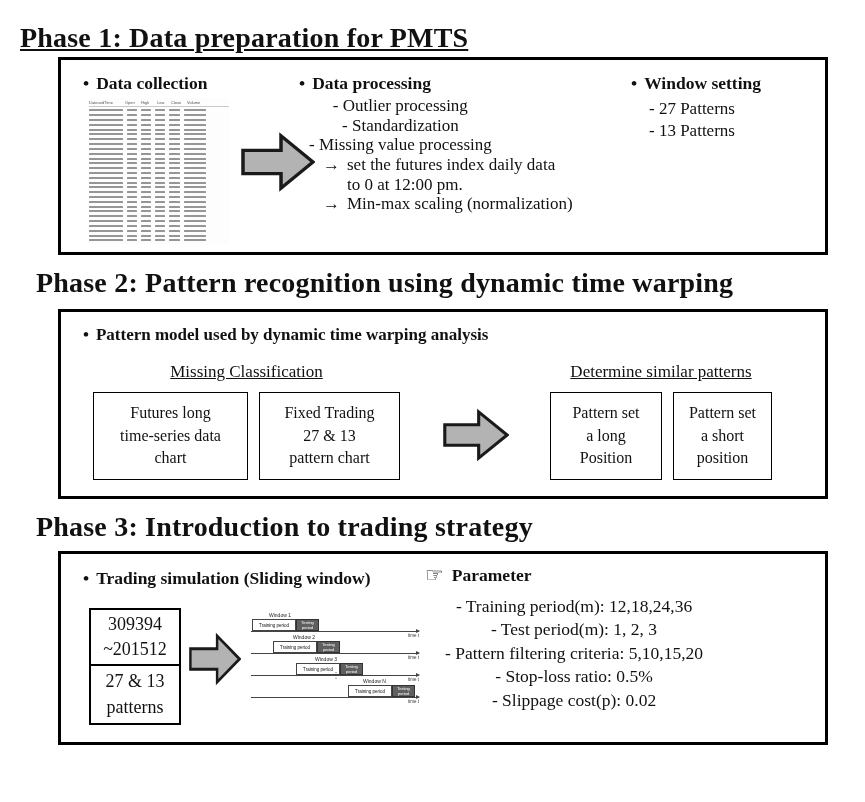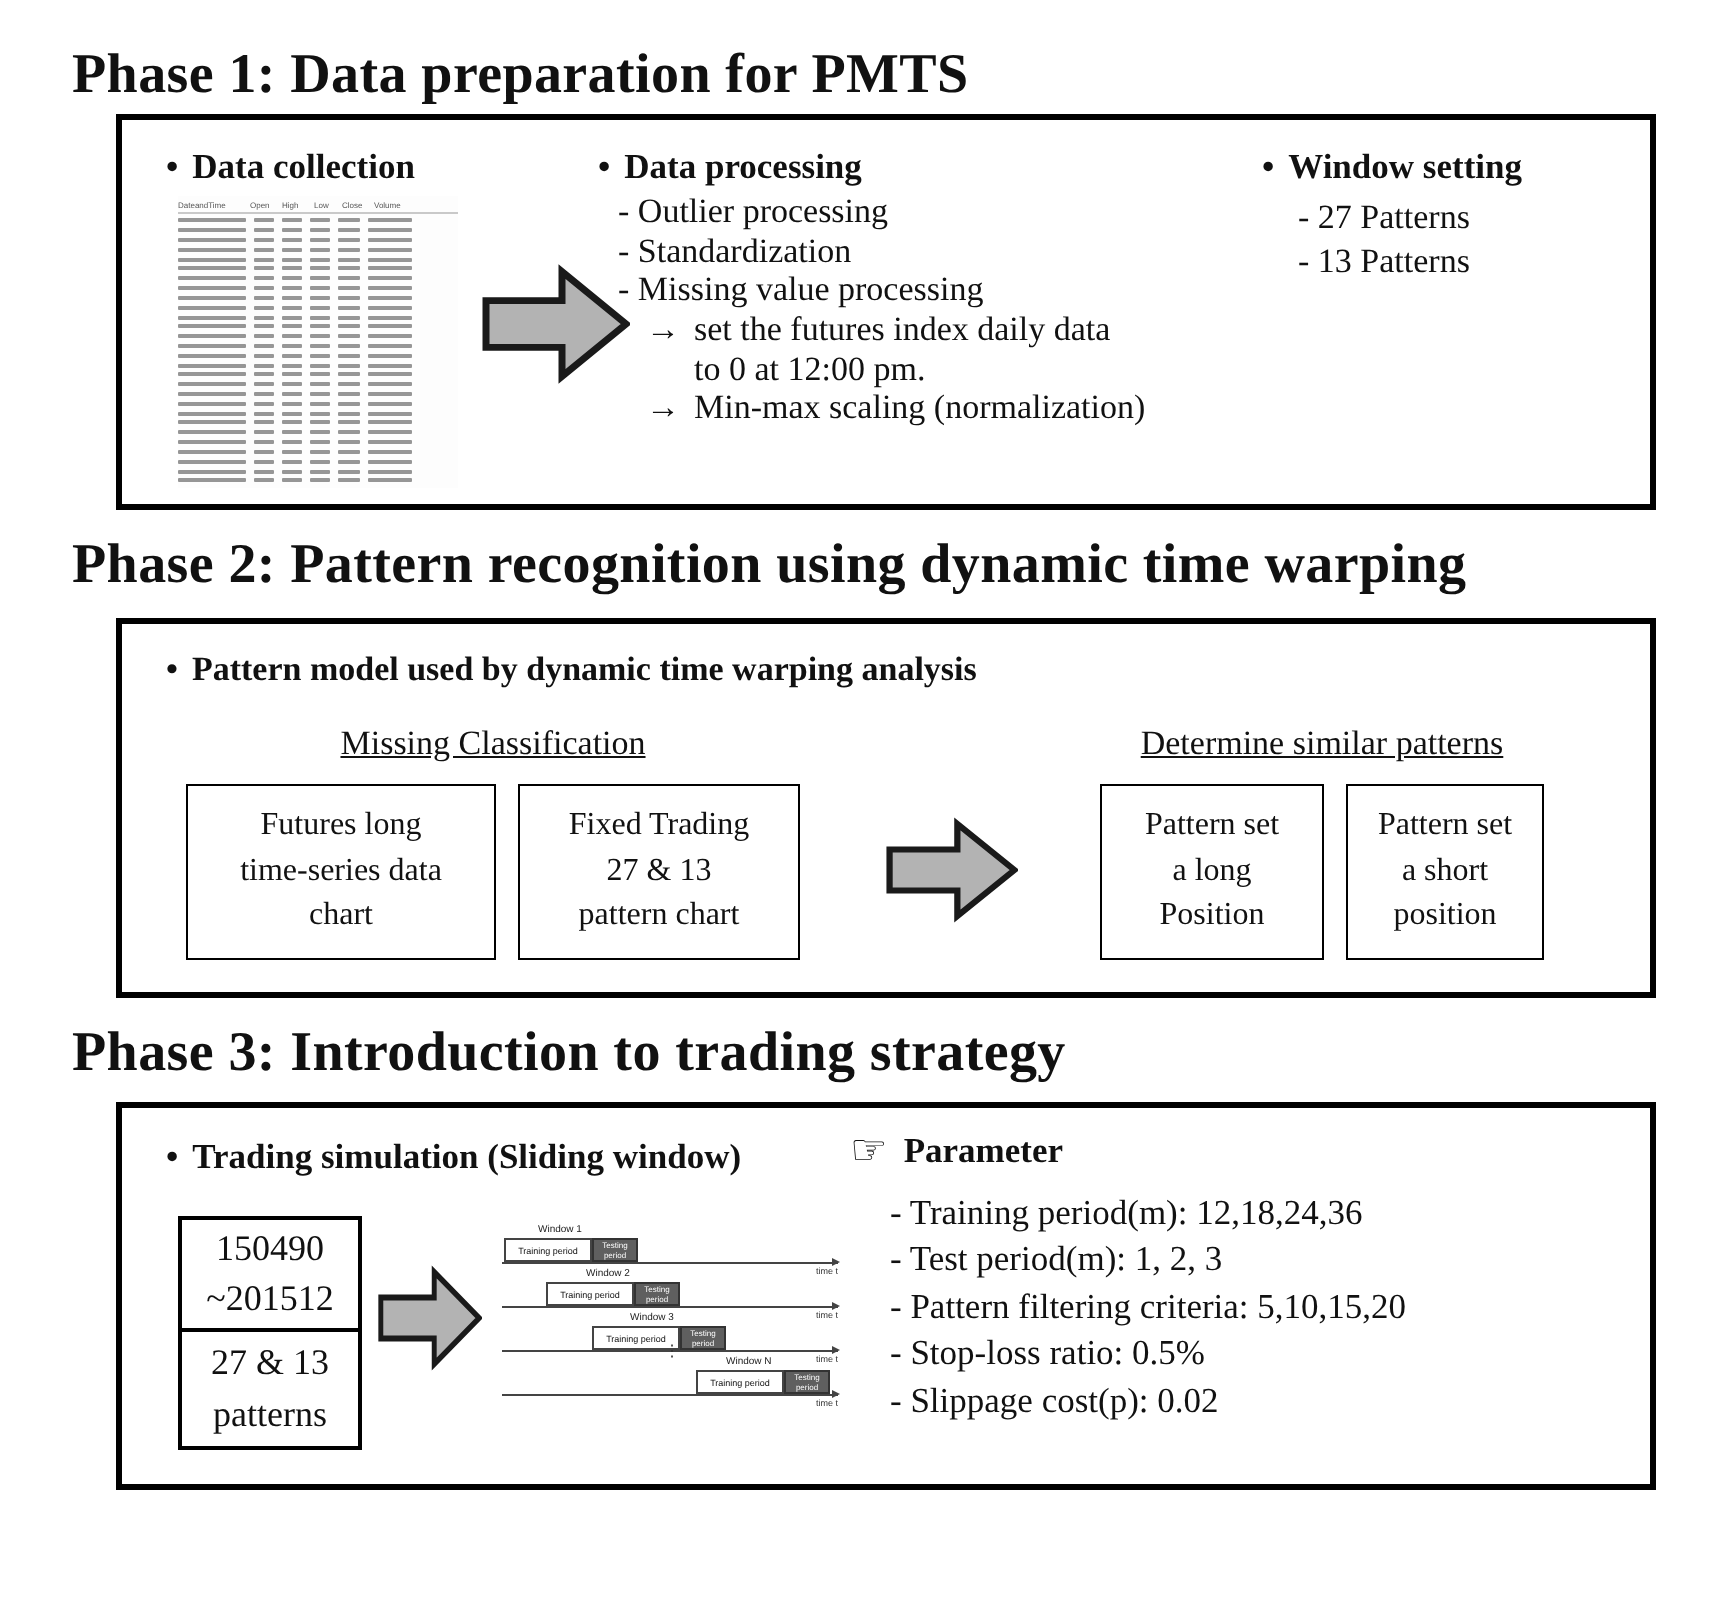--- a/index.html
+++ b/index.html
@@ -1,21 +1,21 @@
 <!DOCTYPE html>
 <html style="--arrow-fill: #b3b3b3; --arrow-stroke: #1a1a1a; --testing-box: #5f5f5f; --table-bar: #969696;"><head>
 <meta charset="utf-8">
 <style>
   html,body{margin:0;padding:0;background:#fff;}
   .canvas{position:relative;width:865px;height:802px;background:#fff;overflow:hidden;
           font-family:"Liberation Serif", serif;color:#111;}
 
   
   .phase-title{position:absolute;font-weight:bold;font-size:28px;letter-spacing:.2px;white-space:nowrap;}
-  #p1-title{left:36px;top:22px;}
+  #p1-title{left:20px;top:22px;text-decoration:underline;}
   #p2-title{left:36px;top:267px;}
   #p3-title{left:36px;top:511px;}
 
   
   .phase-box{position:absolute;border:3px solid #000;background:#fff;box-sizing:border-box;}
   #p1-box{left:58px;top:57px;width:770px;height:198px;}
   #p2-box{left:58px;top:309px;width:770px;height:190px;}
   #p3-box{left:58px;top:551px;width:770px;height:194px;}
 
   
@@ -33,21 +33,21 @@
   .mini-th{display:inline-block;overflow:hidden;white-space:nowrap;}
   .mini-tbody{padding-top:1px;}
   .trow{display:flex;align-items:center;height:4.82px;}
   .tbar{display:inline-block;height:2px;background:var(--table-bar,#969696);margin-right:4px;border-radius:.5px;}
 
   .flow-arrow{position:absolute;}
   #arrow1{left:180px;top:69px;width:74px;height:66px;}
   #arrow2{left:382px;top:94px;width:66px;height:58px;}
   #arrow3{left:128px;top:76px;width:52px;height:58px;}
 
-  .plain-list{position:absolute;font-size:17px;line-height:19.5px;white-space:nowrap;}
+  .plain-list{position:absolute;font-size:17px;line-height:19.5px;white-space:nowrap;text-align:center;}
   #dp-items{left:248px;top:36px;}
   #ps-items{left:588px;top:38px;line-height:21.5px;}
   .arrow-rows{position:absolute;left:262px;top:95px;font-size:17px;}
   .arrow-row{display:flex;gap:6px;line-height:19.5px;}
   .arrow-row .ar-glyph{width:18px;flex:none;}
   .arrow-row .ar-text{white-space:pre-line;}
 
   
   #pm-head{left:22px;top:13px;font-size:17px;}
   .col-heading{position:absolute;top:50px;text-align:center;font-size:17px;text-decoration:underline;white-space:nowrap;}
@@ -423,21 +423,21 @@
 
     <div class="plain-list" id="param-items">
       <div>- Training period(m): 12,18,24,36</div>
       <div>- Test period(m): 1, 2, 3</div>
       <div>- Pattern filtering criteria: 5,10,15,20</div>
       <div>- Stop-loss ratio: 0.5%</div>
       <div>- Slippage cost(p): 0.02</div>
     </div>
 
     <div class="stackboxes">
-      <div class="sbox" id="sbox1">150490
+      <div class="sbox" id="sbox1">309394
 ~201512</div>
       <div class="sbox" id="sbox2">27 &amp; 13
 patterns</div>
     </div>
 
     <svg class="flow-arrow" id="arrow3" viewBox="0 0 74 68" preserveAspectRatio="none">
       <polygon points="2,22 40,22 40,7 72,34 40,61 40,46 2,46" style="fill:var(--arrow-fill,#b3b3b3);stroke:var(--arrow-stroke,#1a1a1a);stroke-width:3.5;stroke-linejoin:miter;"></polygon>
     </svg>
 
     <div class="swdiag">

